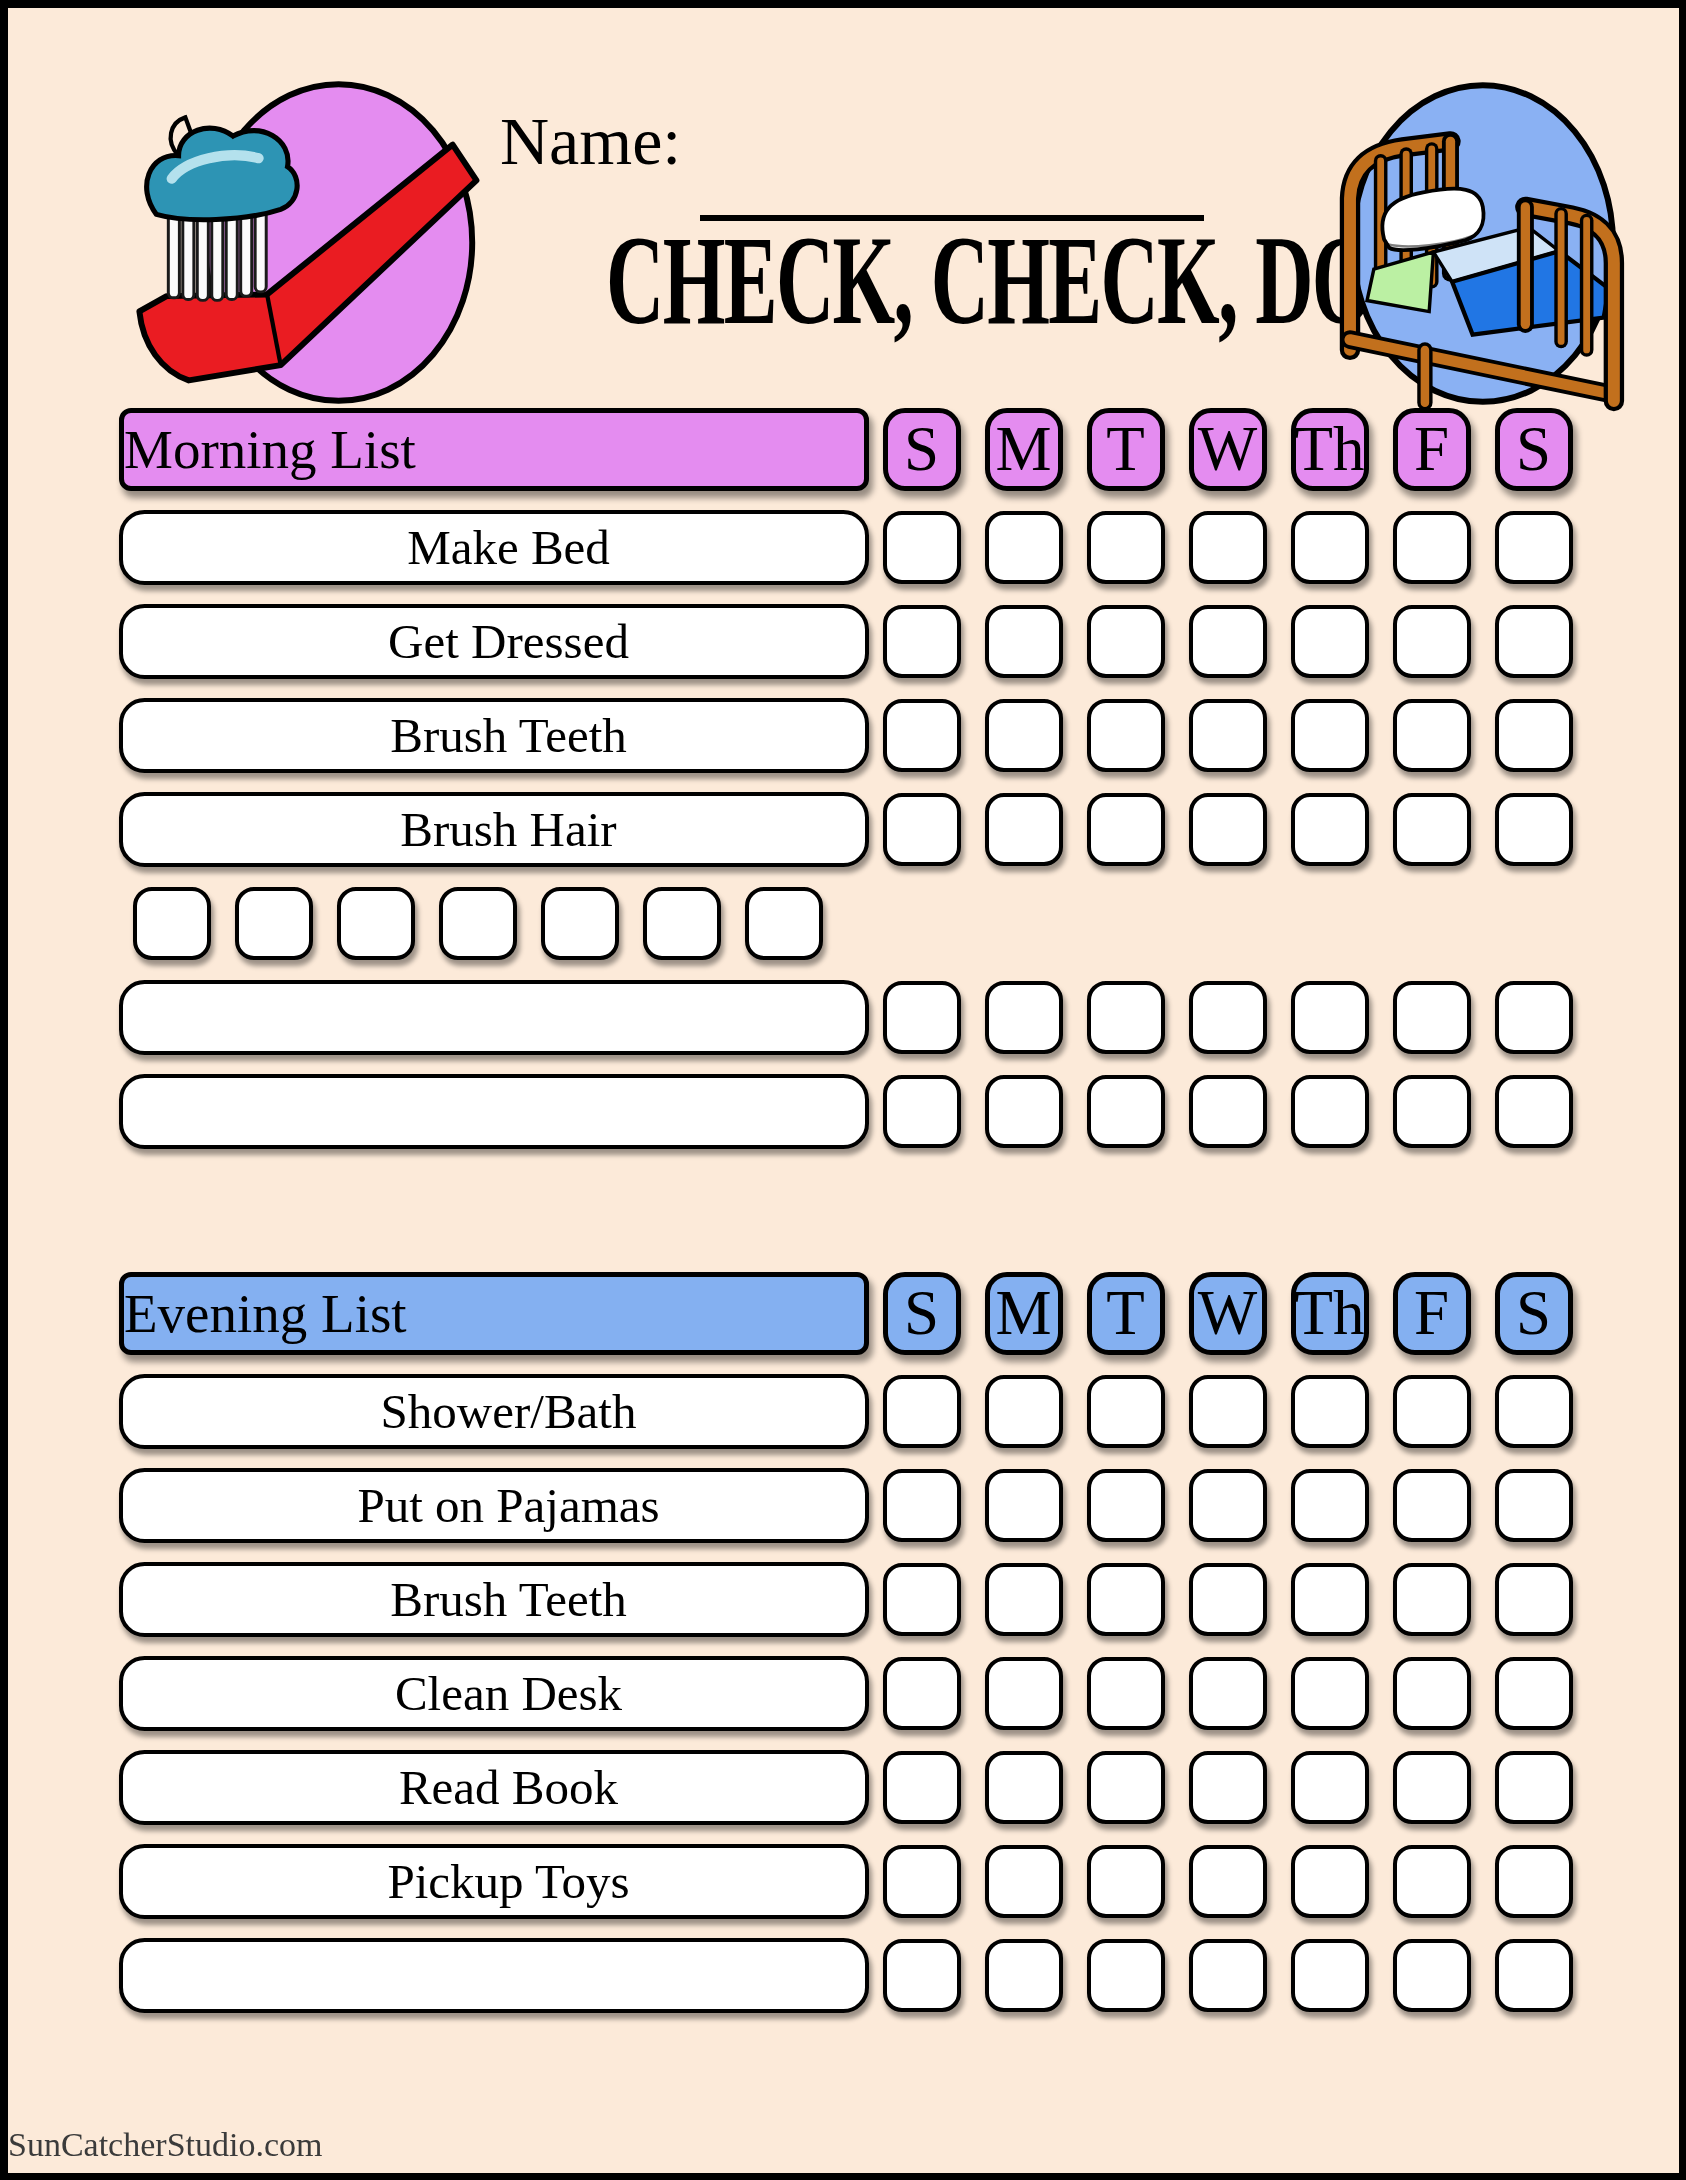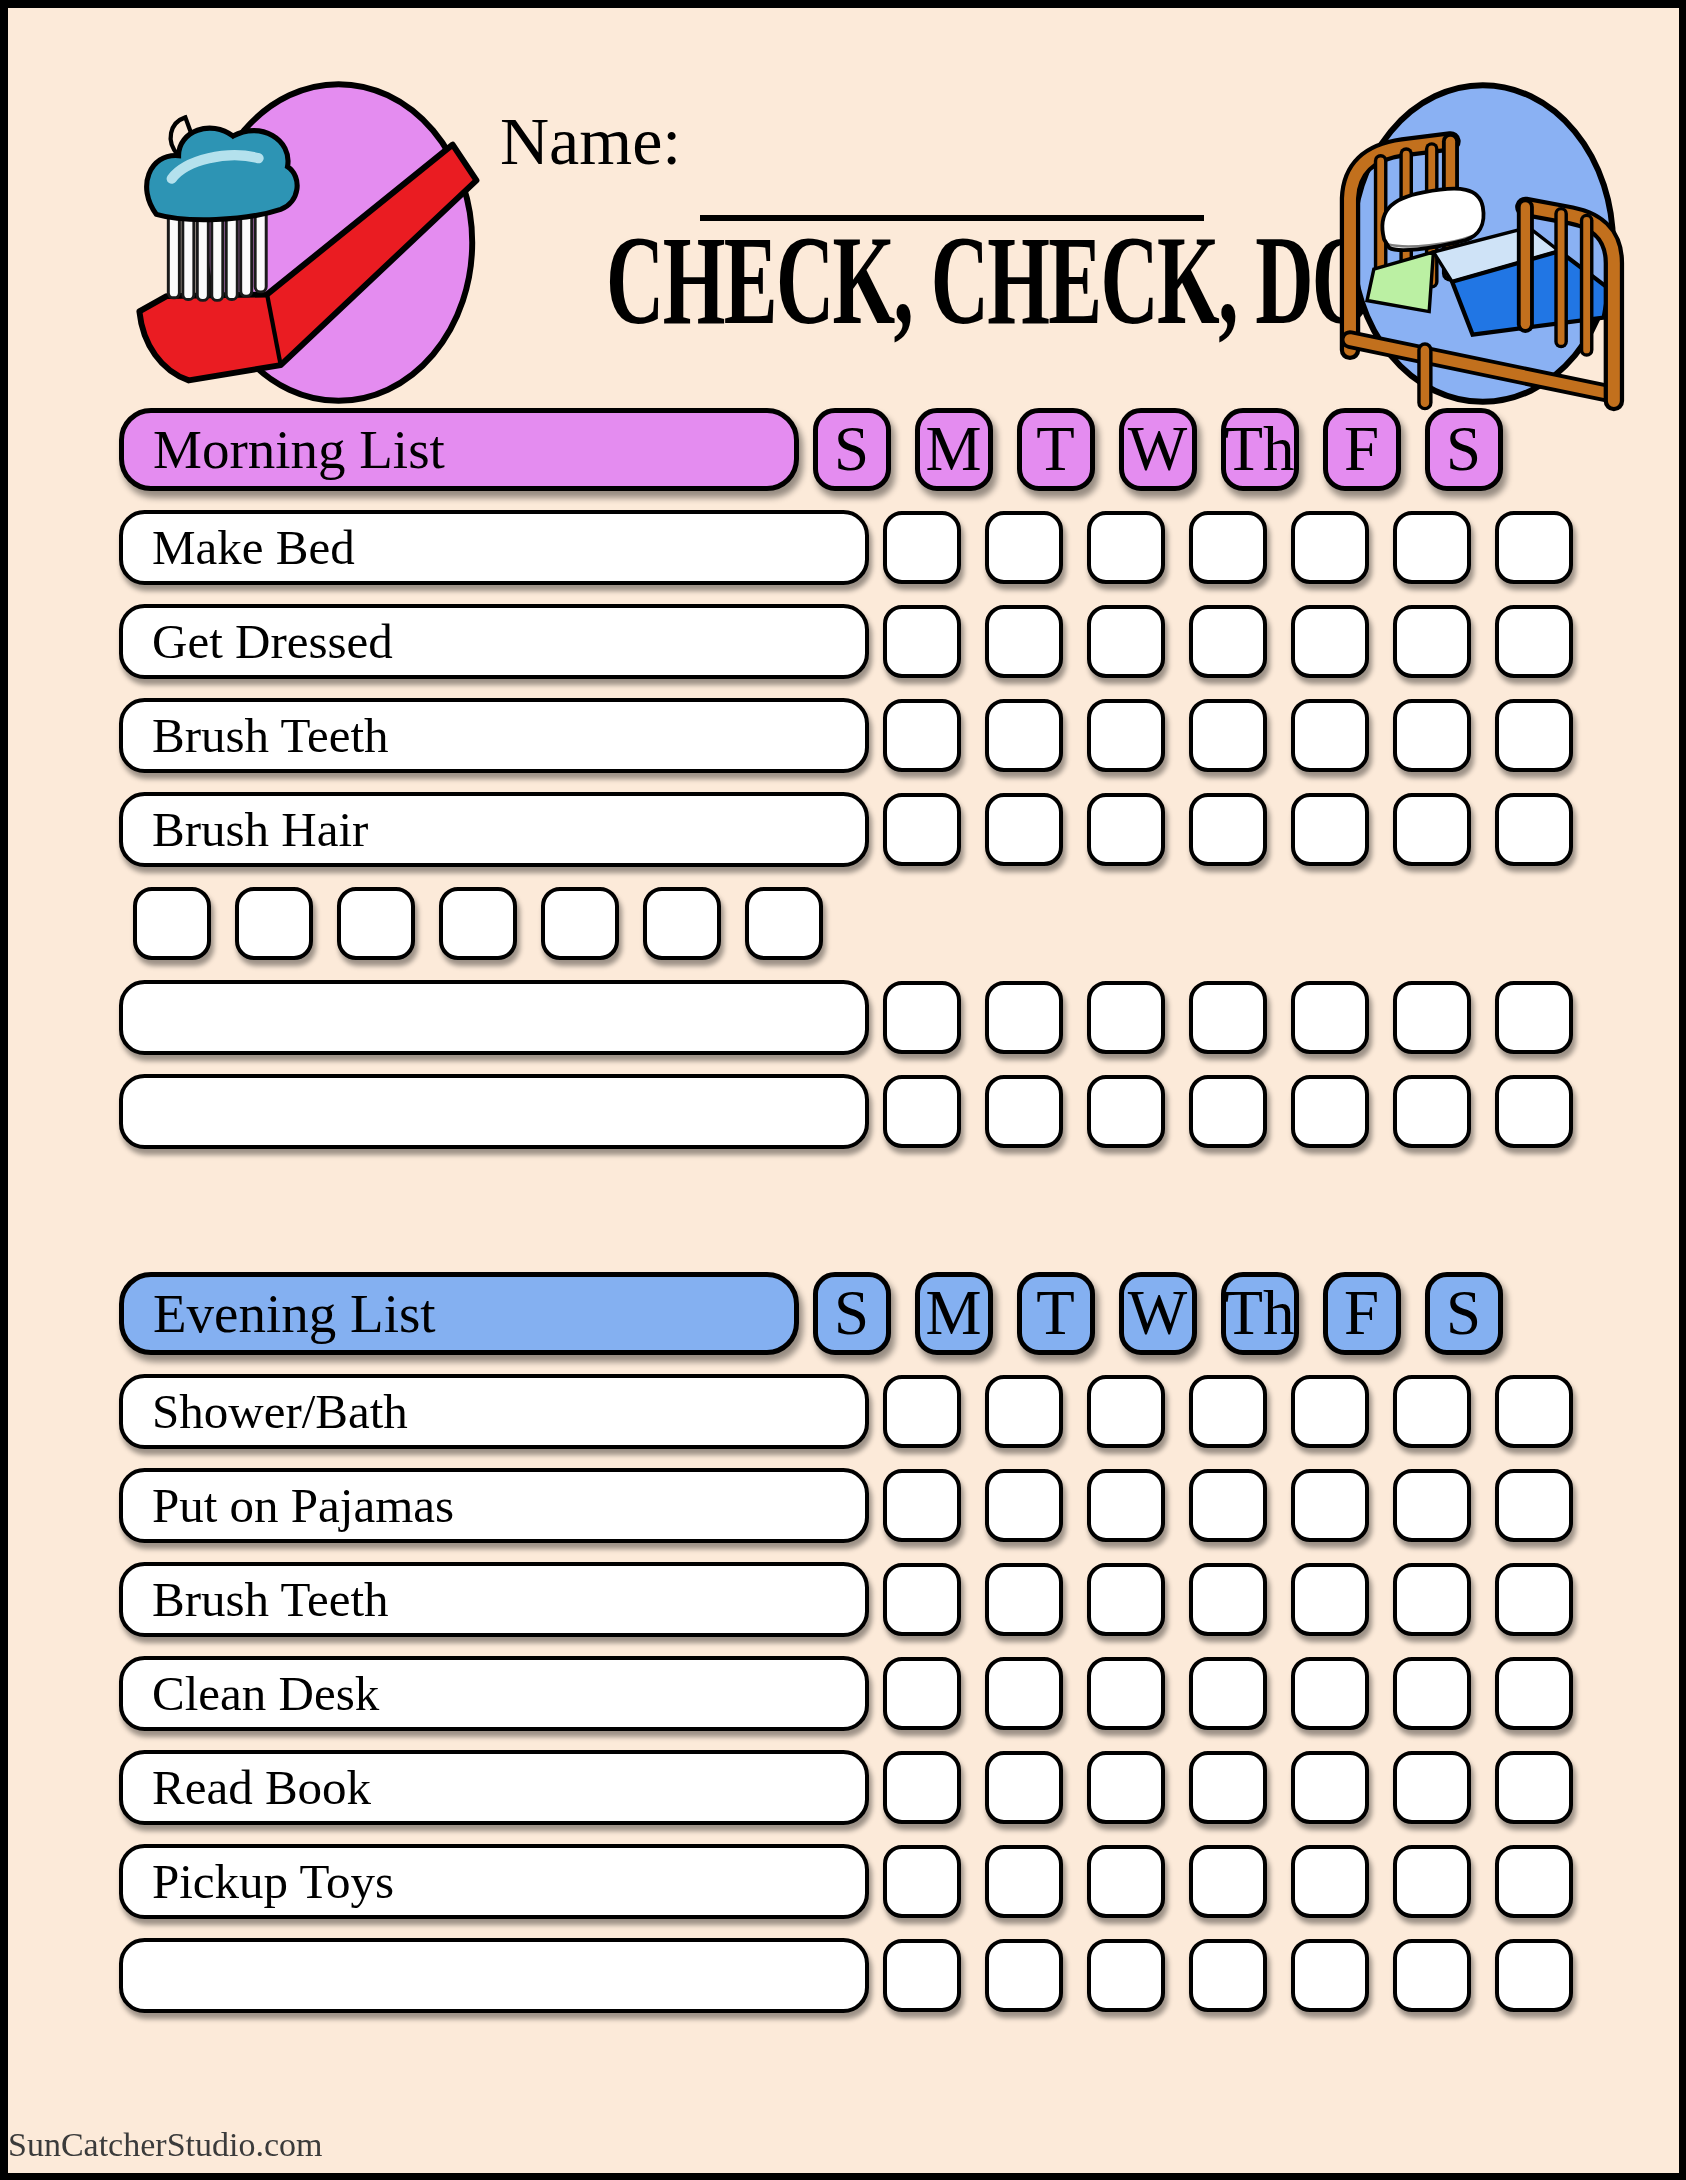--- a/index.html
+++ b/index.html
@@ -23,42 +23,43 @@
   .page-title span{
     display:inline-block;font-size:128px;line-height:1.0;font-weight:bold;
     letter-spacing:-2.6px;transform:scaleX(0.63);transform-origin:center;
   }
   
   .list-section{position:absolute;left:0;right:0;}
   .list-section.morning{top:400px;--theme:var(--morning,#e48cf0);}
   .list-section.evening{top:1264px;--theme:var(--evening,#84b0f1);}
   .header-row{margin-left:111px;display:flex;height:83px;}
   .title-pill{
-    width:680px;box-sizing:border-box;flex:none;
-    background:var(--theme);border:5.1px solid #000;border-radius:32px;
-    display:flex;align-items:center;padding-left:29px;
+    width:750px;box-sizing:border-box;flex:none;
+    background:var(--theme);border:5.1px solid #000;border-radius:12px;
+    display:flex;align-items:center;
     font-size:55px;
     box-shadow:3.4px 6.8px 6px rgba(0,0,0,0.40);
   }
   .days{display:flex;margin-left:13.6px;gap:24px;}
   .day-cell{
     width:78px;box-sizing:border-box;flex:none;
     background:var(--theme);border:5.1px solid #000;border-radius:22px;
     display:flex;align-items:center;justify-content:center;
     font-size:63px;
     box-shadow:3.4px 6.8px 6px rgba(0,0,0,0.40);
   }
   .task-row{margin-left:111px;margin-top:19px;display:flex;height:75px;}
   .task-row:first-of-type{margin-top:30px;}
   .task-pill{
     width:750px;box-sizing:border-box;flex:none;
     background:#fff;border:4.3px solid #000;border-radius:25.6px;
     display:flex;align-items:center;padding-left:29px;
     font-size:49px;
     box-shadow:2.6px 6px 5.1px rgba(0,0,0,0.38);
+    justify-content:center;
   }
   .checks{display:flex;margin-left:13.6px;gap:24px;}
   .checkbox-cell{
     width:78px;height:73px;margin-top:0.9px;box-sizing:border-box;flex:none;
     background:#fff;border:4.3px solid #000;border-radius:19px;
     box-shadow:2.6px 6px 5.1px rgba(0,0,0,0.38);
   }
   
   .footer-credit{
     position:absolute;left:0;right:0;top:2118px;

